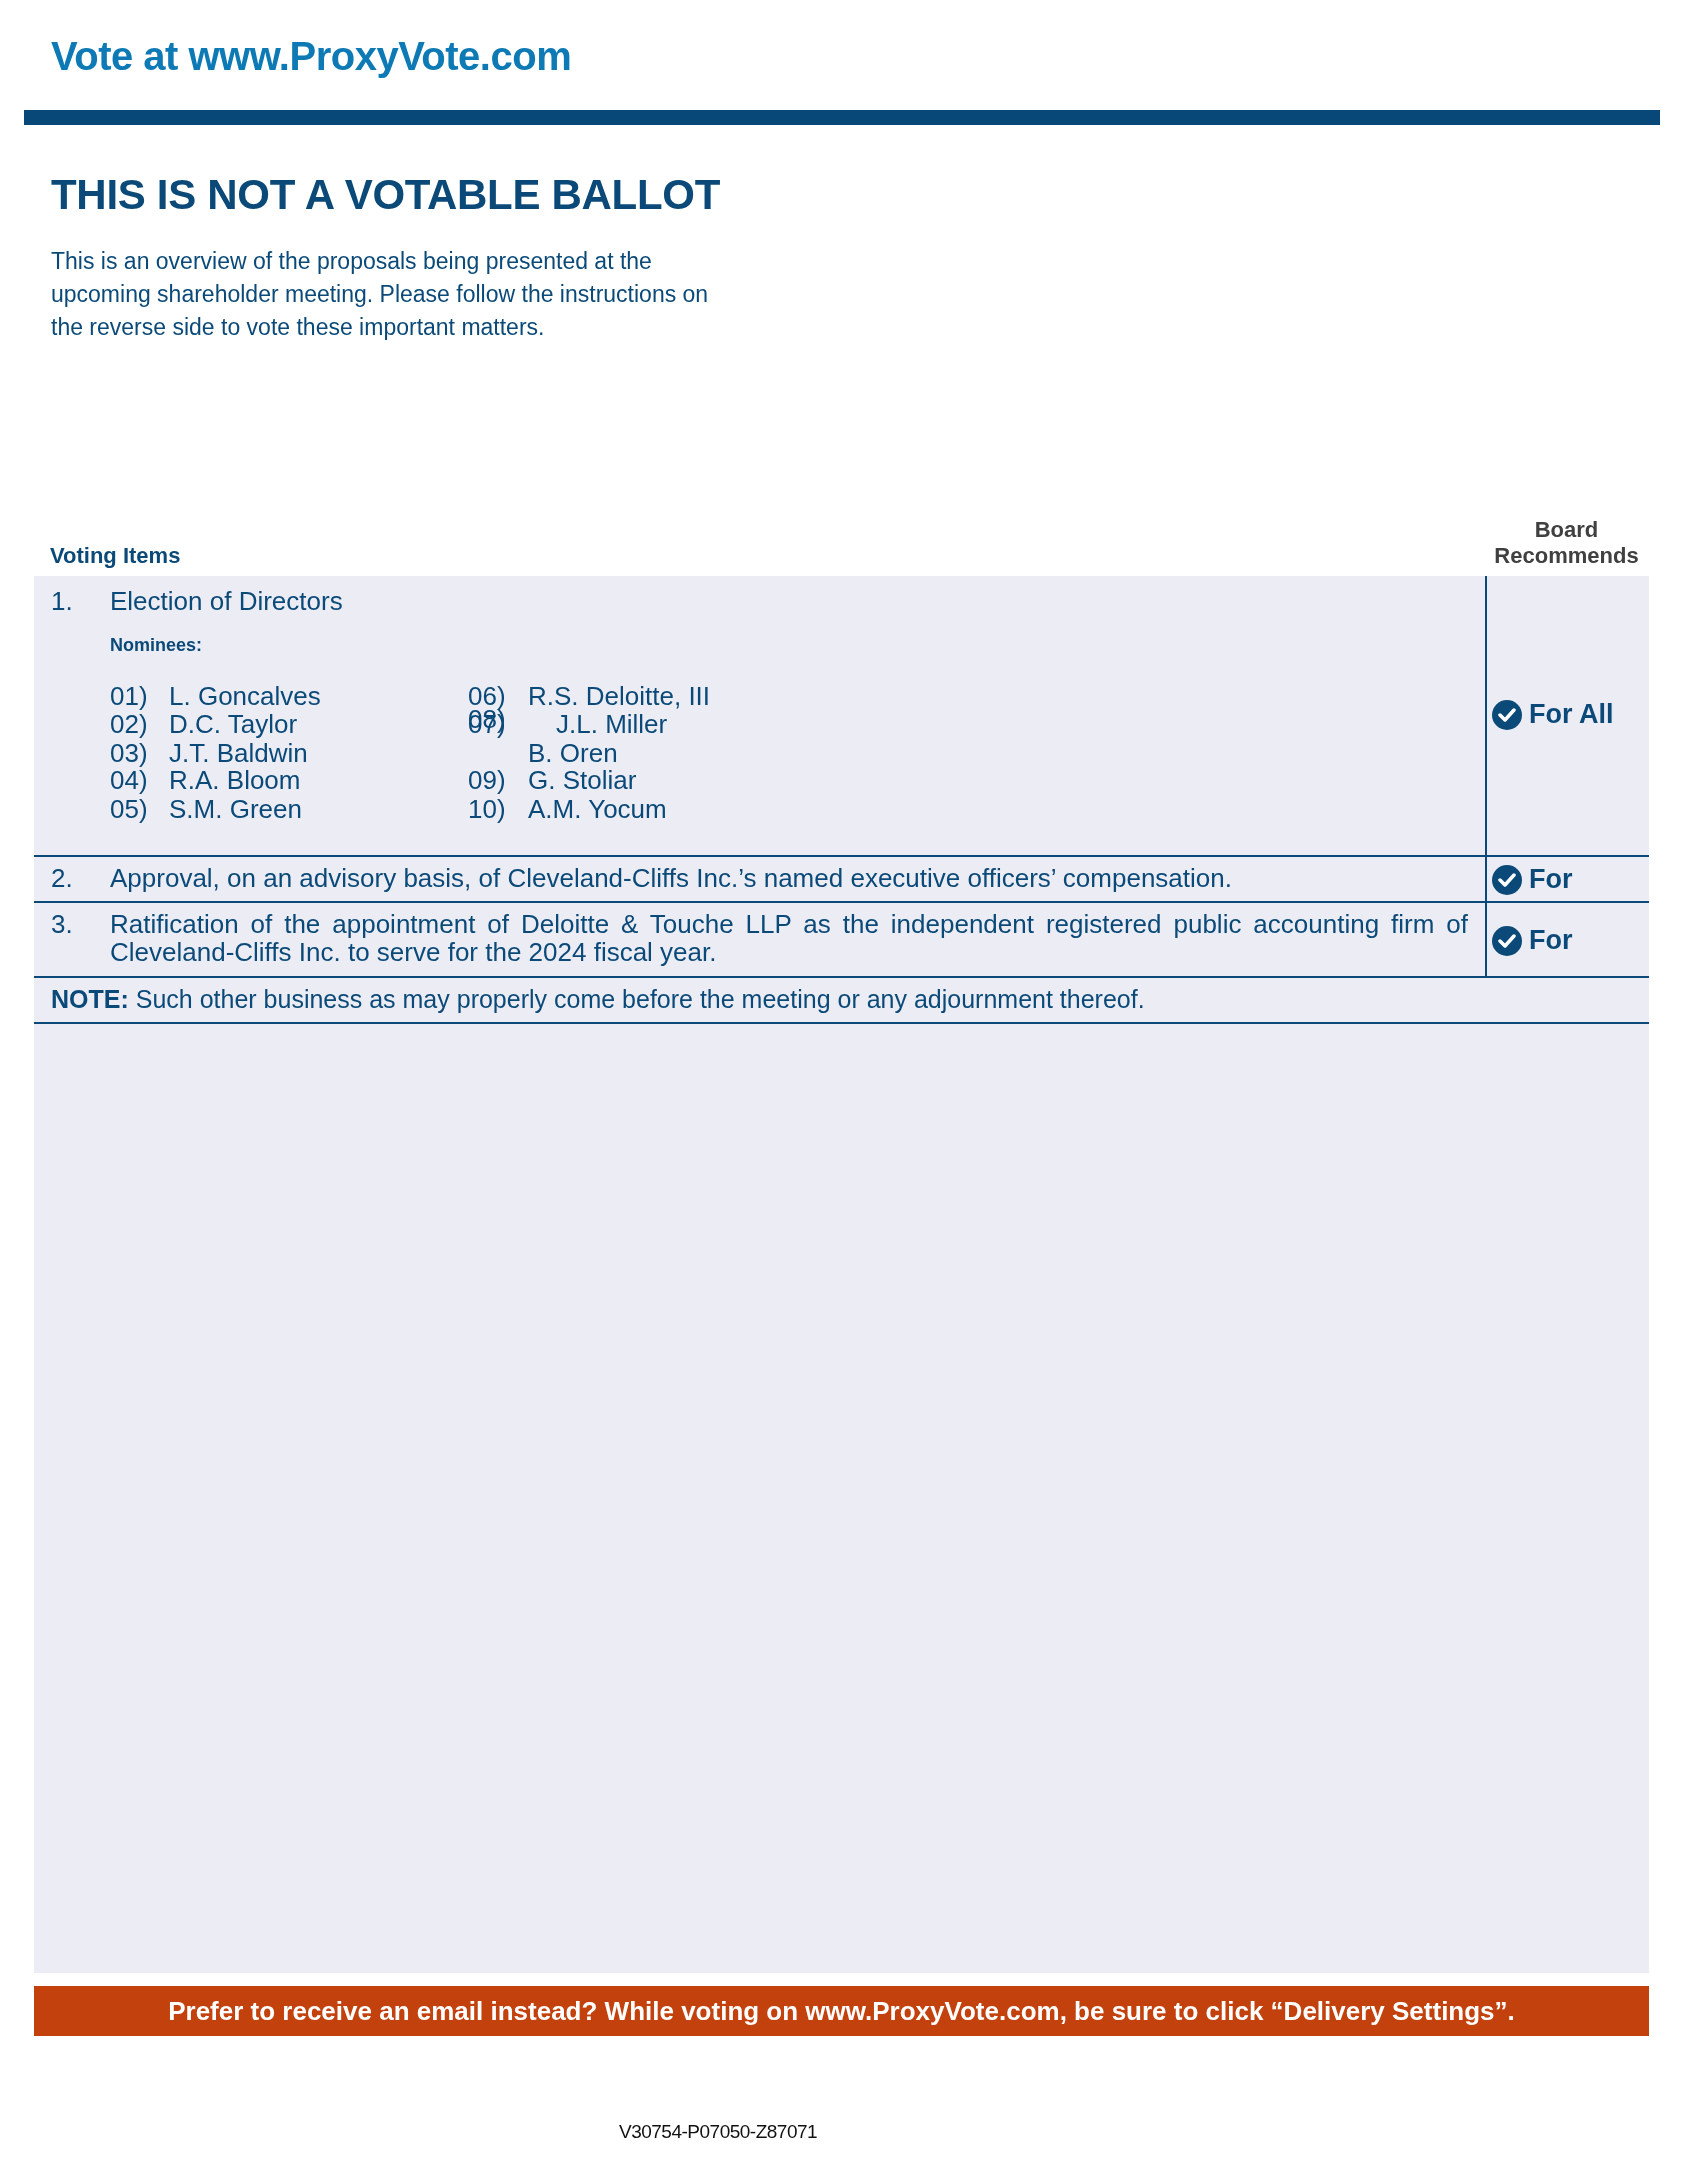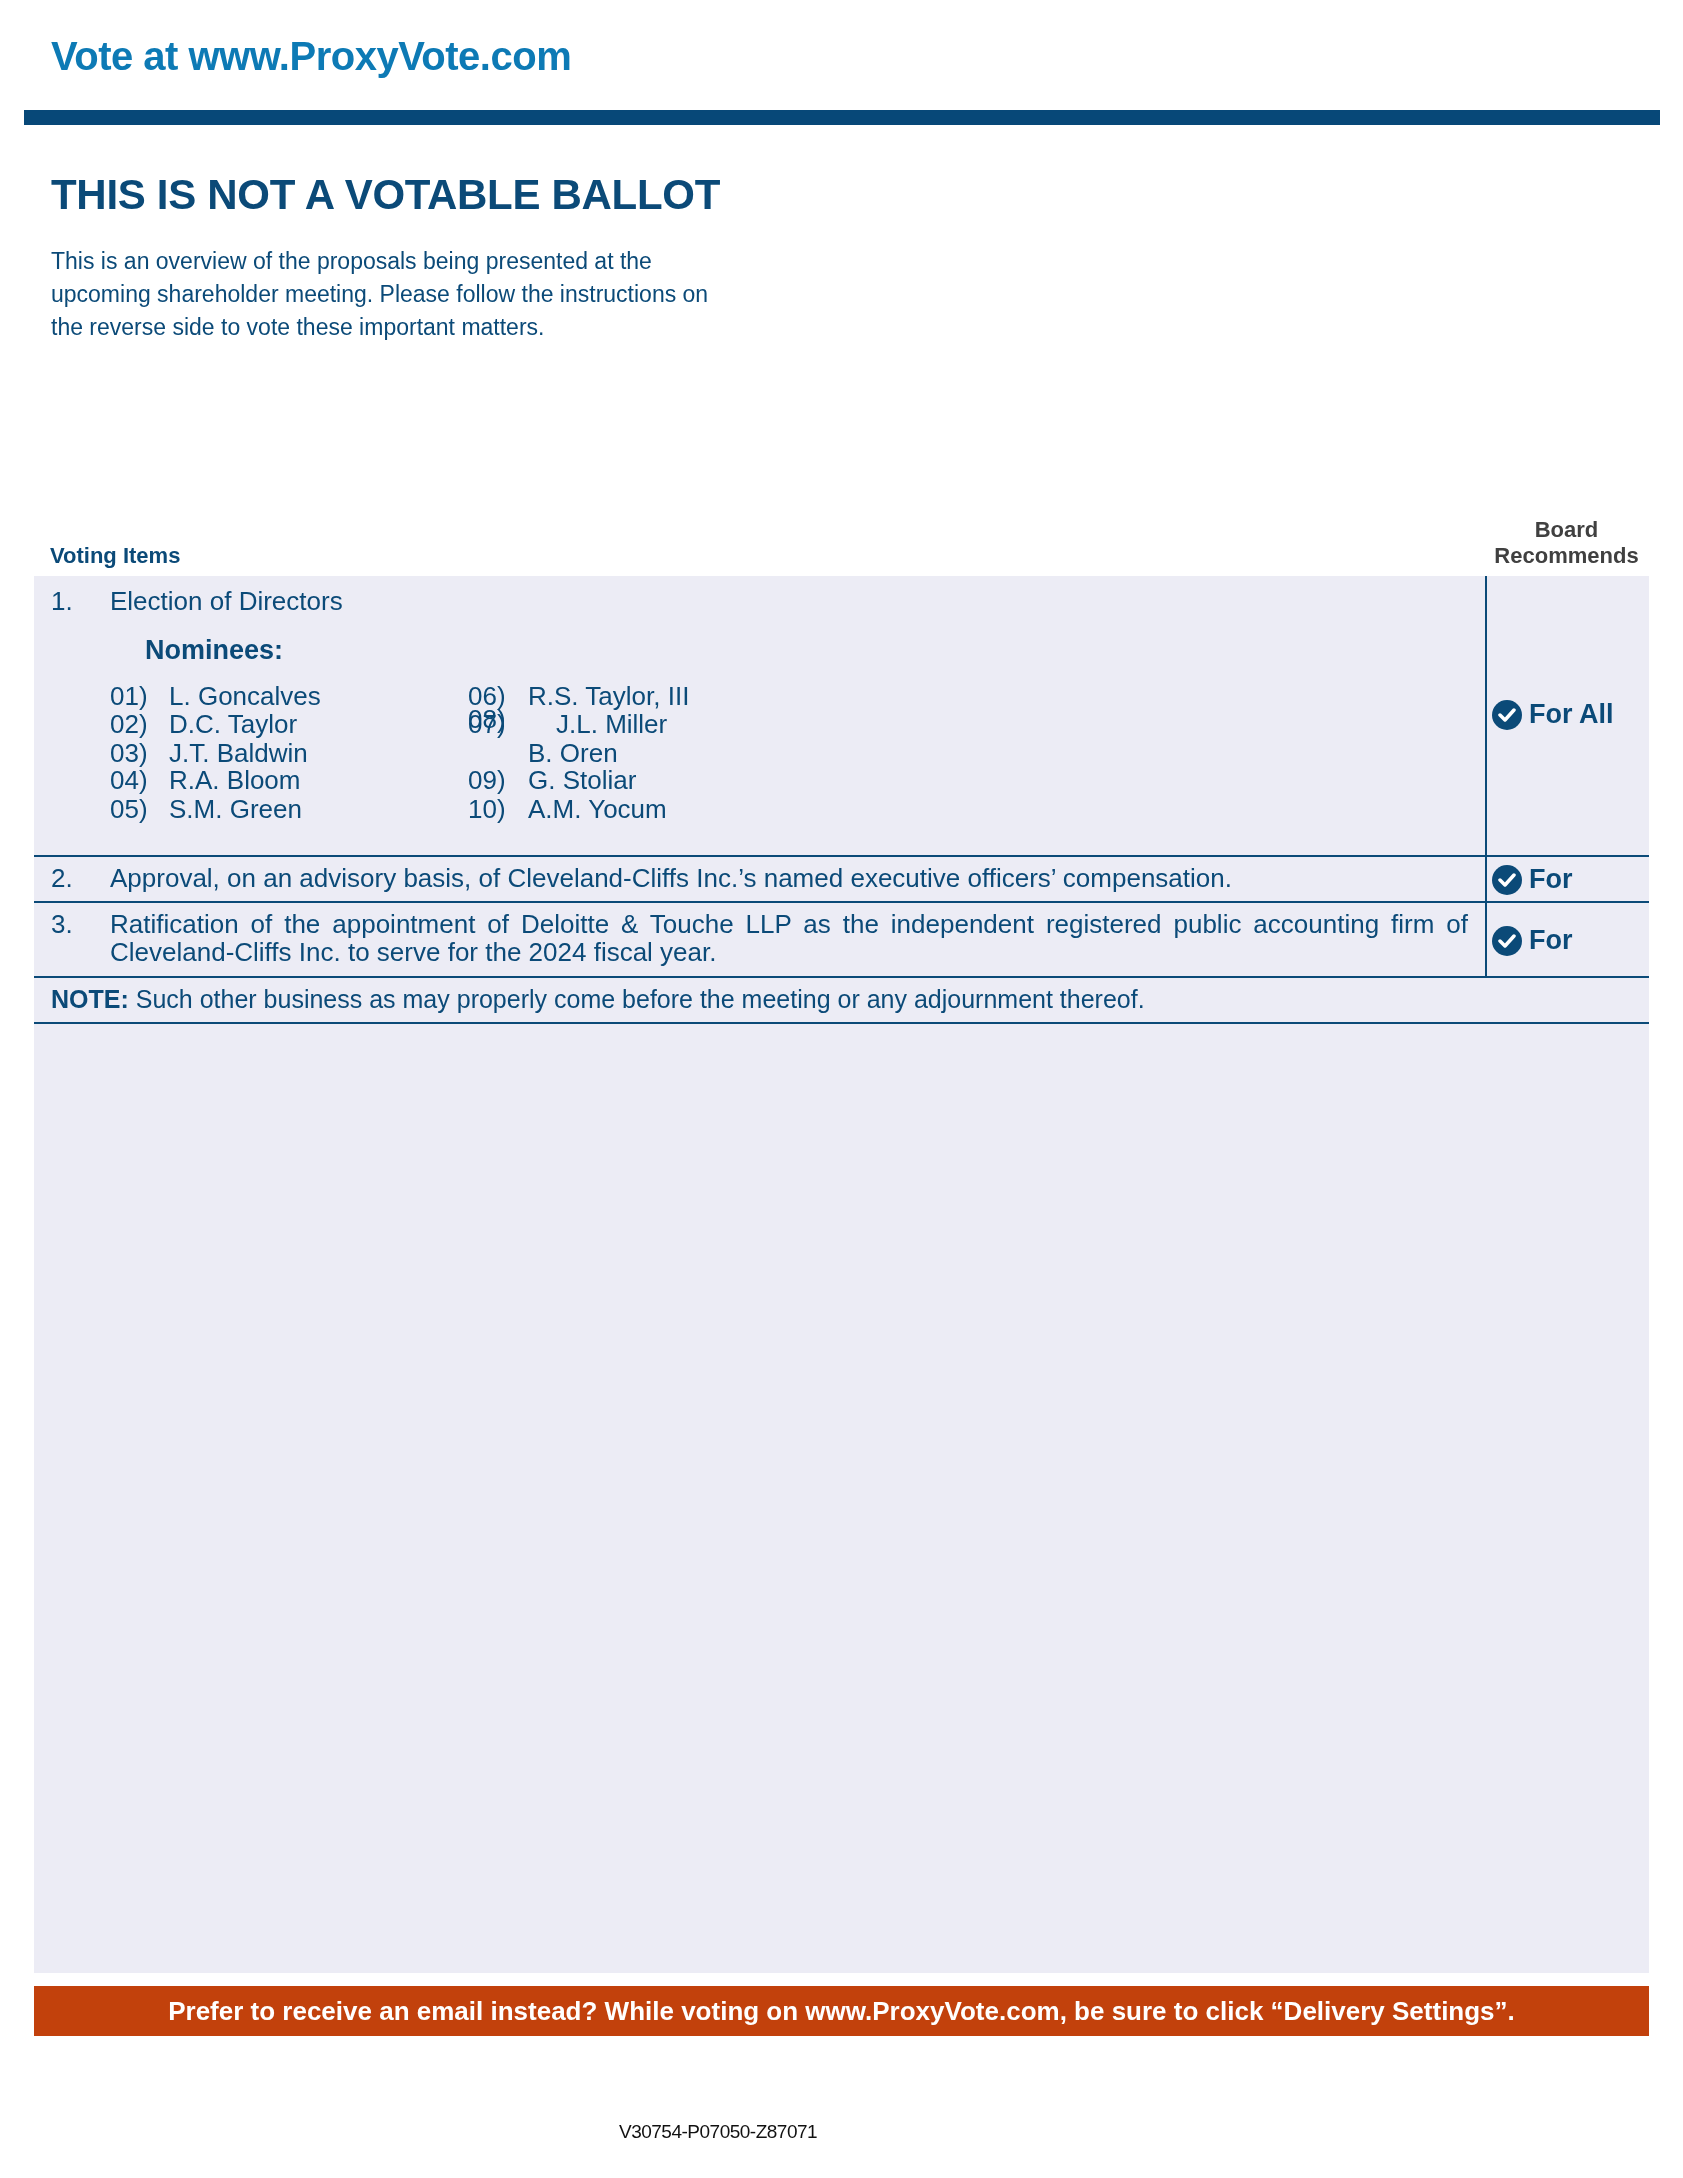--- a/index.html
+++ b/index.html
@@ -48,36 +48,36 @@
 
 <div class="vline" style="top:576px;height:401px;"></div>
 <div class="hline" style="top:855px;"></div>
 <div class="hline" style="top:901px;"></div>
 <div class="hline" style="top:976px;"></div>
 <div class="hline" style="top:1022px;"></div>
 
 <div>
   <div class="num" style="left:51px;top:586px;">1.</div>
   <div class="txt" style="left:110px;top:586px;">Election of Directors</div>
-  <div class="txt" style="left:110px;top:635px;font-weight:bold;font-size:27px;margin-left:35px;">Nominees:</div>
+  <div class="txt" style="left:110px;top:635px;font-weight:bold;font-size:18px;">Nominees:</div>
 
   <div>
     <div class="nom-num" style="left:110px;top:682px;">01)</div>
     <div class="nom-name" style="left:169px;top:682px;">L. Goncalves</div>
     <div class="nom-num" style="left:110px;top:710px;">02)</div>
     <div class="nom-name" style="left:169px;top:710px;">D.C. Taylor</div>
     <div class="nom-num" style="left:110px;top:739px;">03)</div>
     <div class="nom-name" style="left:169px;top:739px;">J.T. Baldwin</div>
     <div class="nom-num" style="left:110px;top:766px;">04)</div>
     <div class="nom-name" style="left:169px;top:766px;">R.A. Bloom</div>
     <div class="nom-num" style="left:110px;top:795px;">05)</div>
     <div class="nom-name" style="left:169px;top:795px;">S.M. Green</div>
 
     <div class="nom-num" style="left:468px;top:682px;">06)</div>
-    <div class="nom-name" style="left:528px;top:682px;">R.S. Taylor, III</div>
+    <div class="nom-name" style="left:528px;top:682px;">R.S. Deloitte, III</div>
     <div class="nom-num" style="left:468px;top:710px;">07)</div>
     <div class="nom-name" style="left:556px;top:710px;">J.L. Miller</div>
     <div class="nom-num" style="left:468px;top:705px;">08)</div>
     <div class="nom-name" style="left:528px;top:739px;">B. Oren</div>
     <div class="nom-num" style="left:468px;top:766px;">09)</div>
     <div class="nom-name" style="left:528px;top:766px;">G. Stoliar</div>
     <div class="nom-num" style="left:468px;top:795px;">10)</div>
     <div class="nom-name" style="left:528px;top:795px;">A.M. Yocum</div>
   </div>
 

